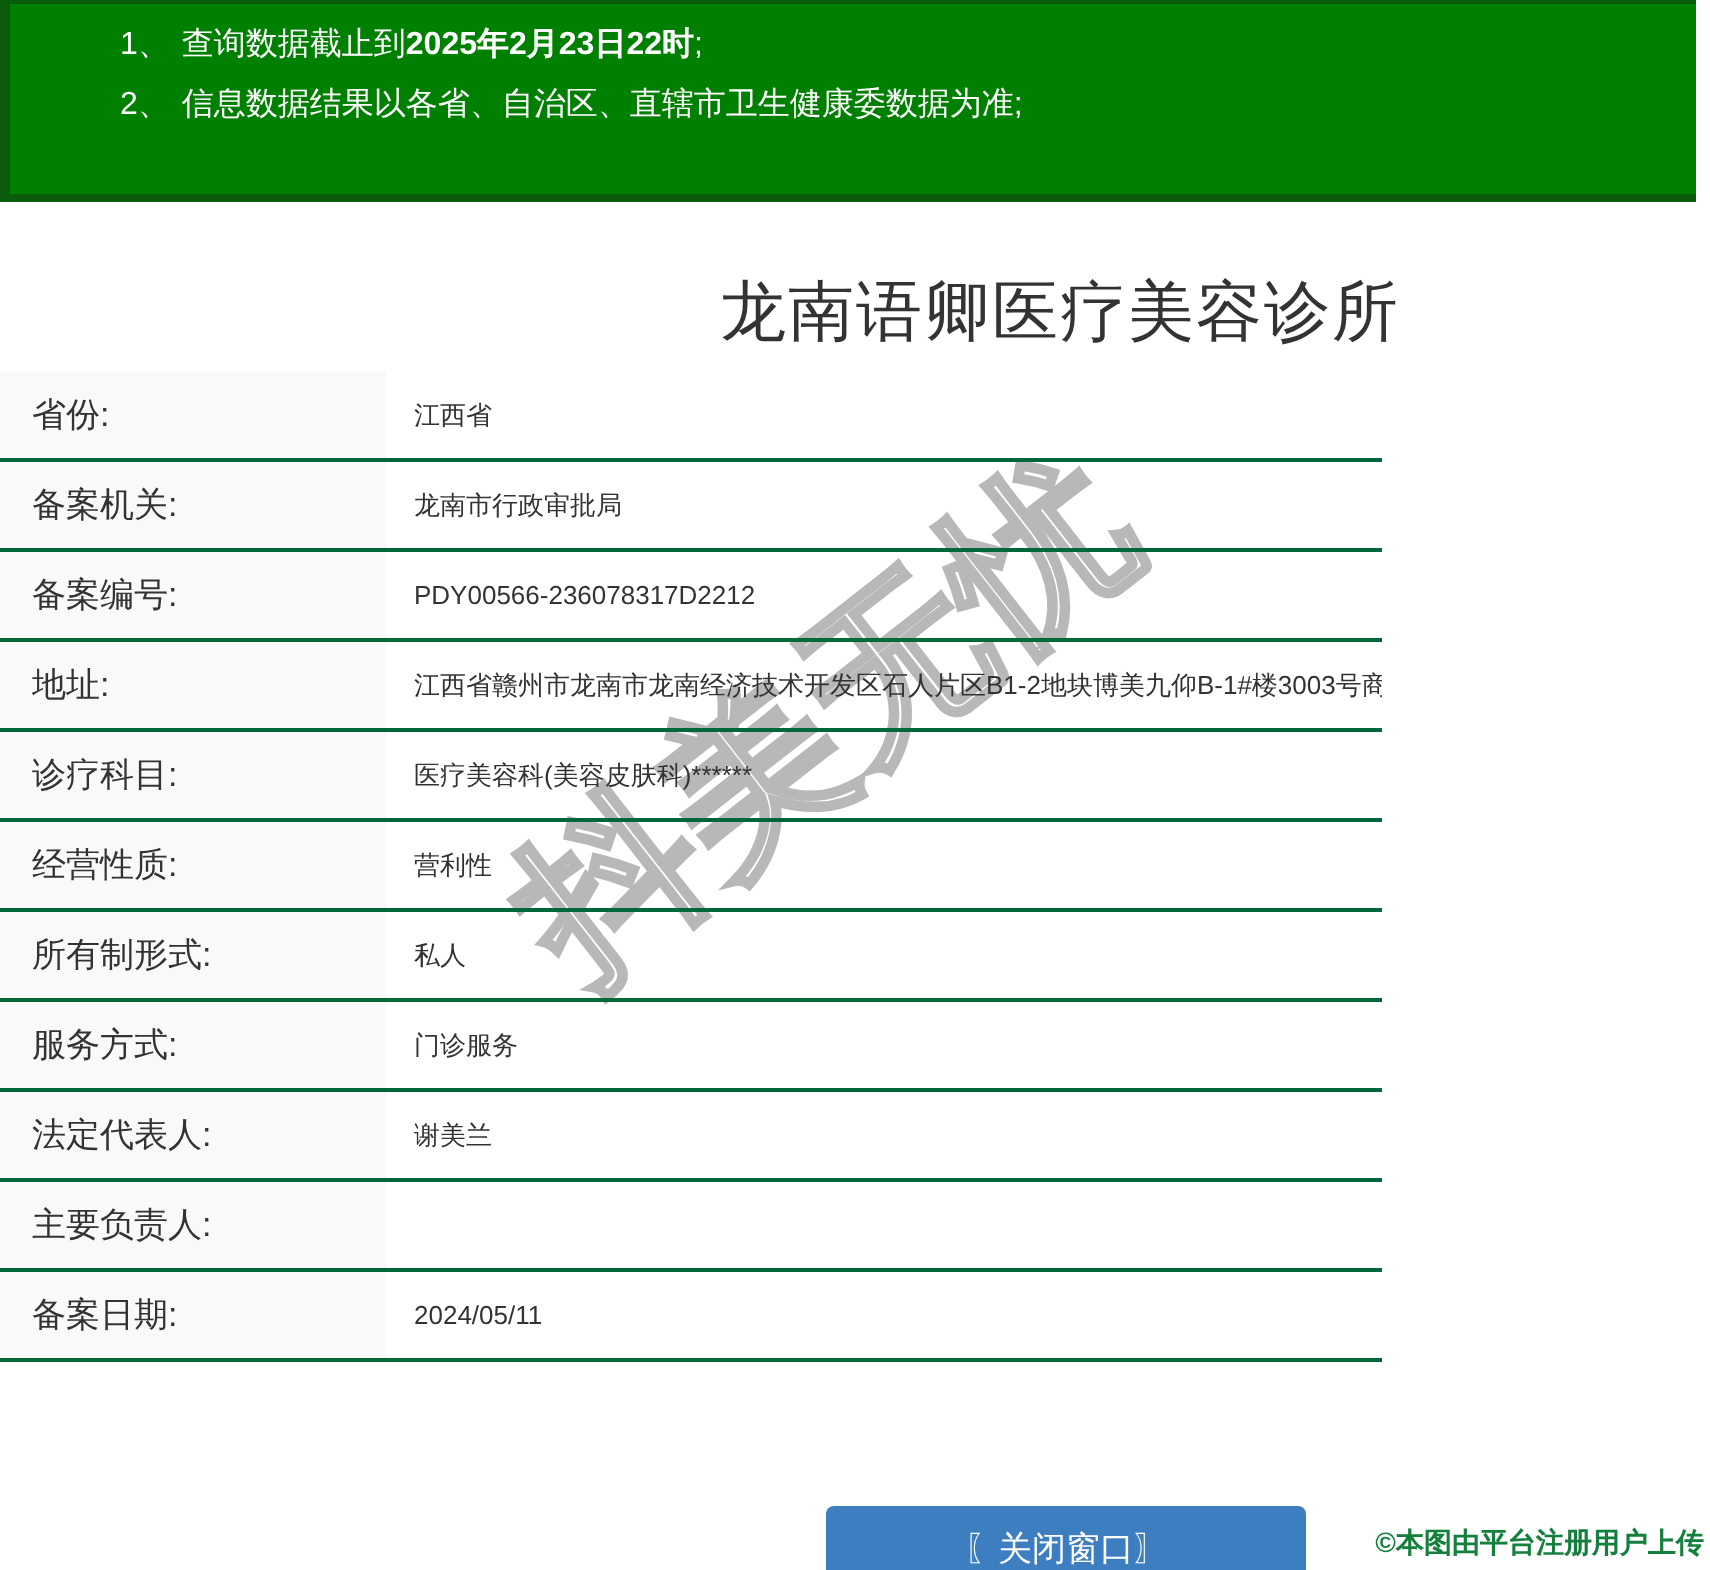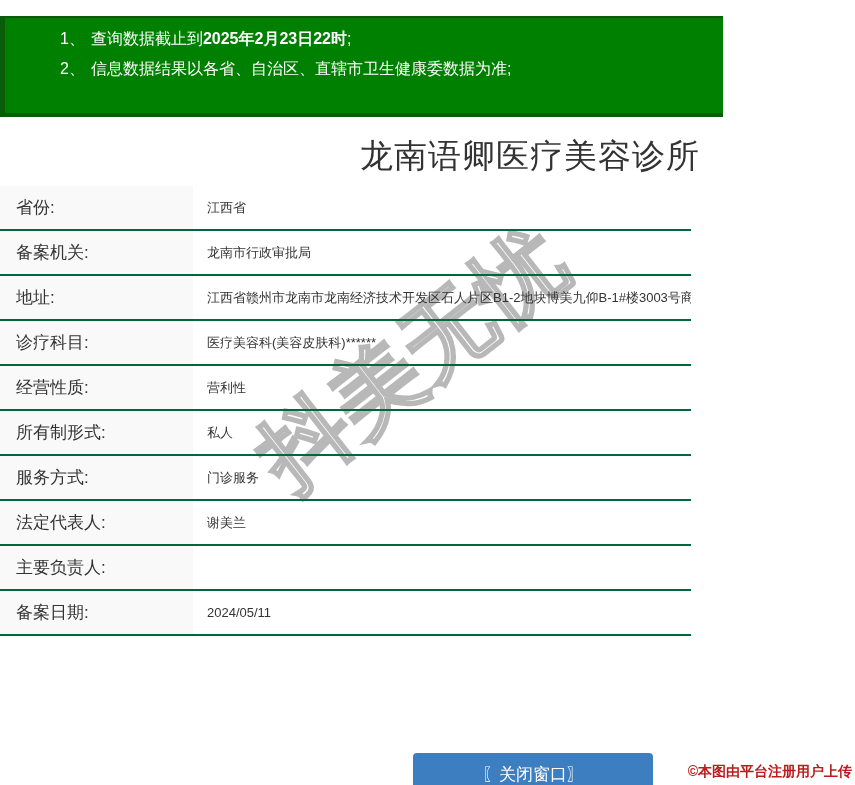--- a/index.html
+++ b/index.html
@@ -14,21 +14,21 @@
   *{margin:0;padding:0;box-sizing:border-box;}
   html,body{width:855px;height:785px;overflow:hidden;}
   body{
     position:relative;
     background:#ffffff;
     font-family:"Liberation Sans","DejaVu Sans",sans-serif;
     color:var(--text-dark);
   }
   
   .banner{
-    position:absolute;top:16px;left:0;width:723px;height:101px;
+    position:absolute;top:0;left:0;width:848px;height:101px;
     background:var(--banner-green);
     border-left:5px solid var(--banner-border);
     border-top:2px solid var(--banner-border);
     border-bottom:4px solid var(--banner-border);
     padding:6px 10px 0 55px;
     color:#fff;
   }
   .banner .line{
     font-size:16px;line-height:30px;height:30px;white-space:nowrap;
   }
@@ -78,21 +78,21 @@
     width:240px;height:42px;
     background:var(--button-blue);
     border:none;border-radius:4px;
     color:#ffffff;font-size:17px;
     font-family:"Liberation Sans","DejaVu Sans",sans-serif;
     text-align:center;cursor:pointer;
   }
   
   .copyright{
     position:absolute;right:3px;top:763px;z-index:3;
-    font-size:14px;font-weight:bold;color:#b91c1c;
+    font-size:14px;font-weight:bold;color:#15803d;
     white-space:nowrap;
     text-shadow:-1px -1px 0 #fff,1px -1px 0 #fff,-1px 1px 0 #fff,1px 1px 0 #fff,0 0 3px #fff;
   }
 </style>
 </head>
 <body>
 
 <div class="banner">
     <div class="line"><span class="num">1、</span><span>查询数据截止到</span><b>2025年2月23日22时</b><span>;</span></div>
     <div class="line"><span class="num">2、</span><span>信息数据结果以各省、自治区、直辖市卫生健康委数据为准;</span></div>
@@ -103,20 +103,24 @@
 <div class="watermark">抖美无忧</div>
 
 <div class="info-table">
     <div class="row">
       <div class="label">省份:</div>
       <div class="value">江西省</div>
     </div>
     <div class="row">
       <div class="label">备案机关:</div>
       <div class="value">龙南市行政审批局</div>
+    </div>
+    <div class="row">
+      <div class="label">备案编号:</div>
+      <div class="value">PDY00566-236078317D2212</div>
     </div>
     <div class="row">
       <div class="label">地址:</div>
       <div class="value">江西省赣州市龙南市龙南经济技术开发区石人片区B1-2地块博美九仰B-1#楼3003号商铺</div>
     </div>
     <div class="row">
       <div class="label">诊疗科目:</div>
       <div class="value">医疗美容科(美容皮肤科)******</div>
     </div>
     <div class="row">

